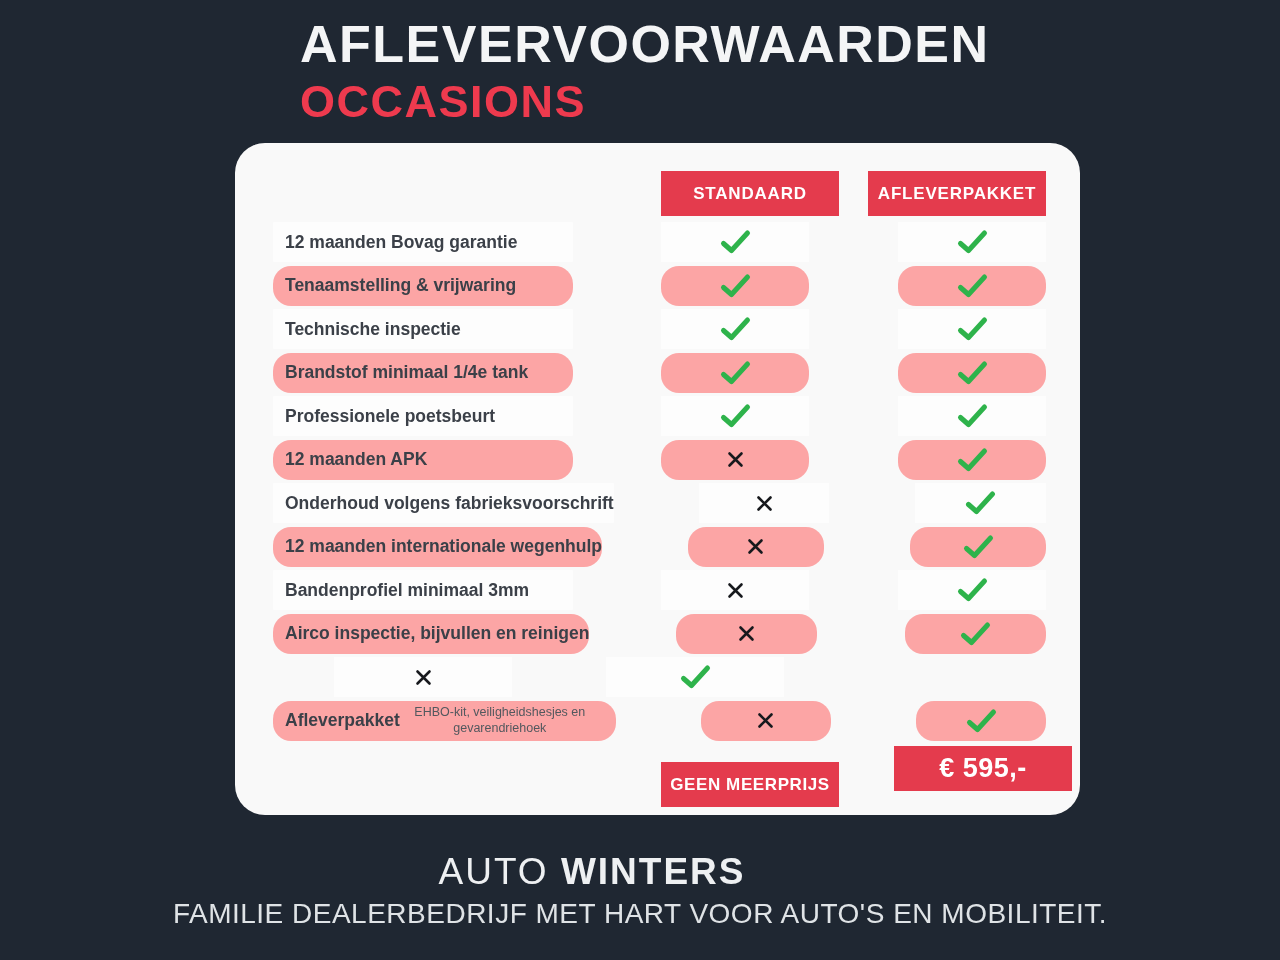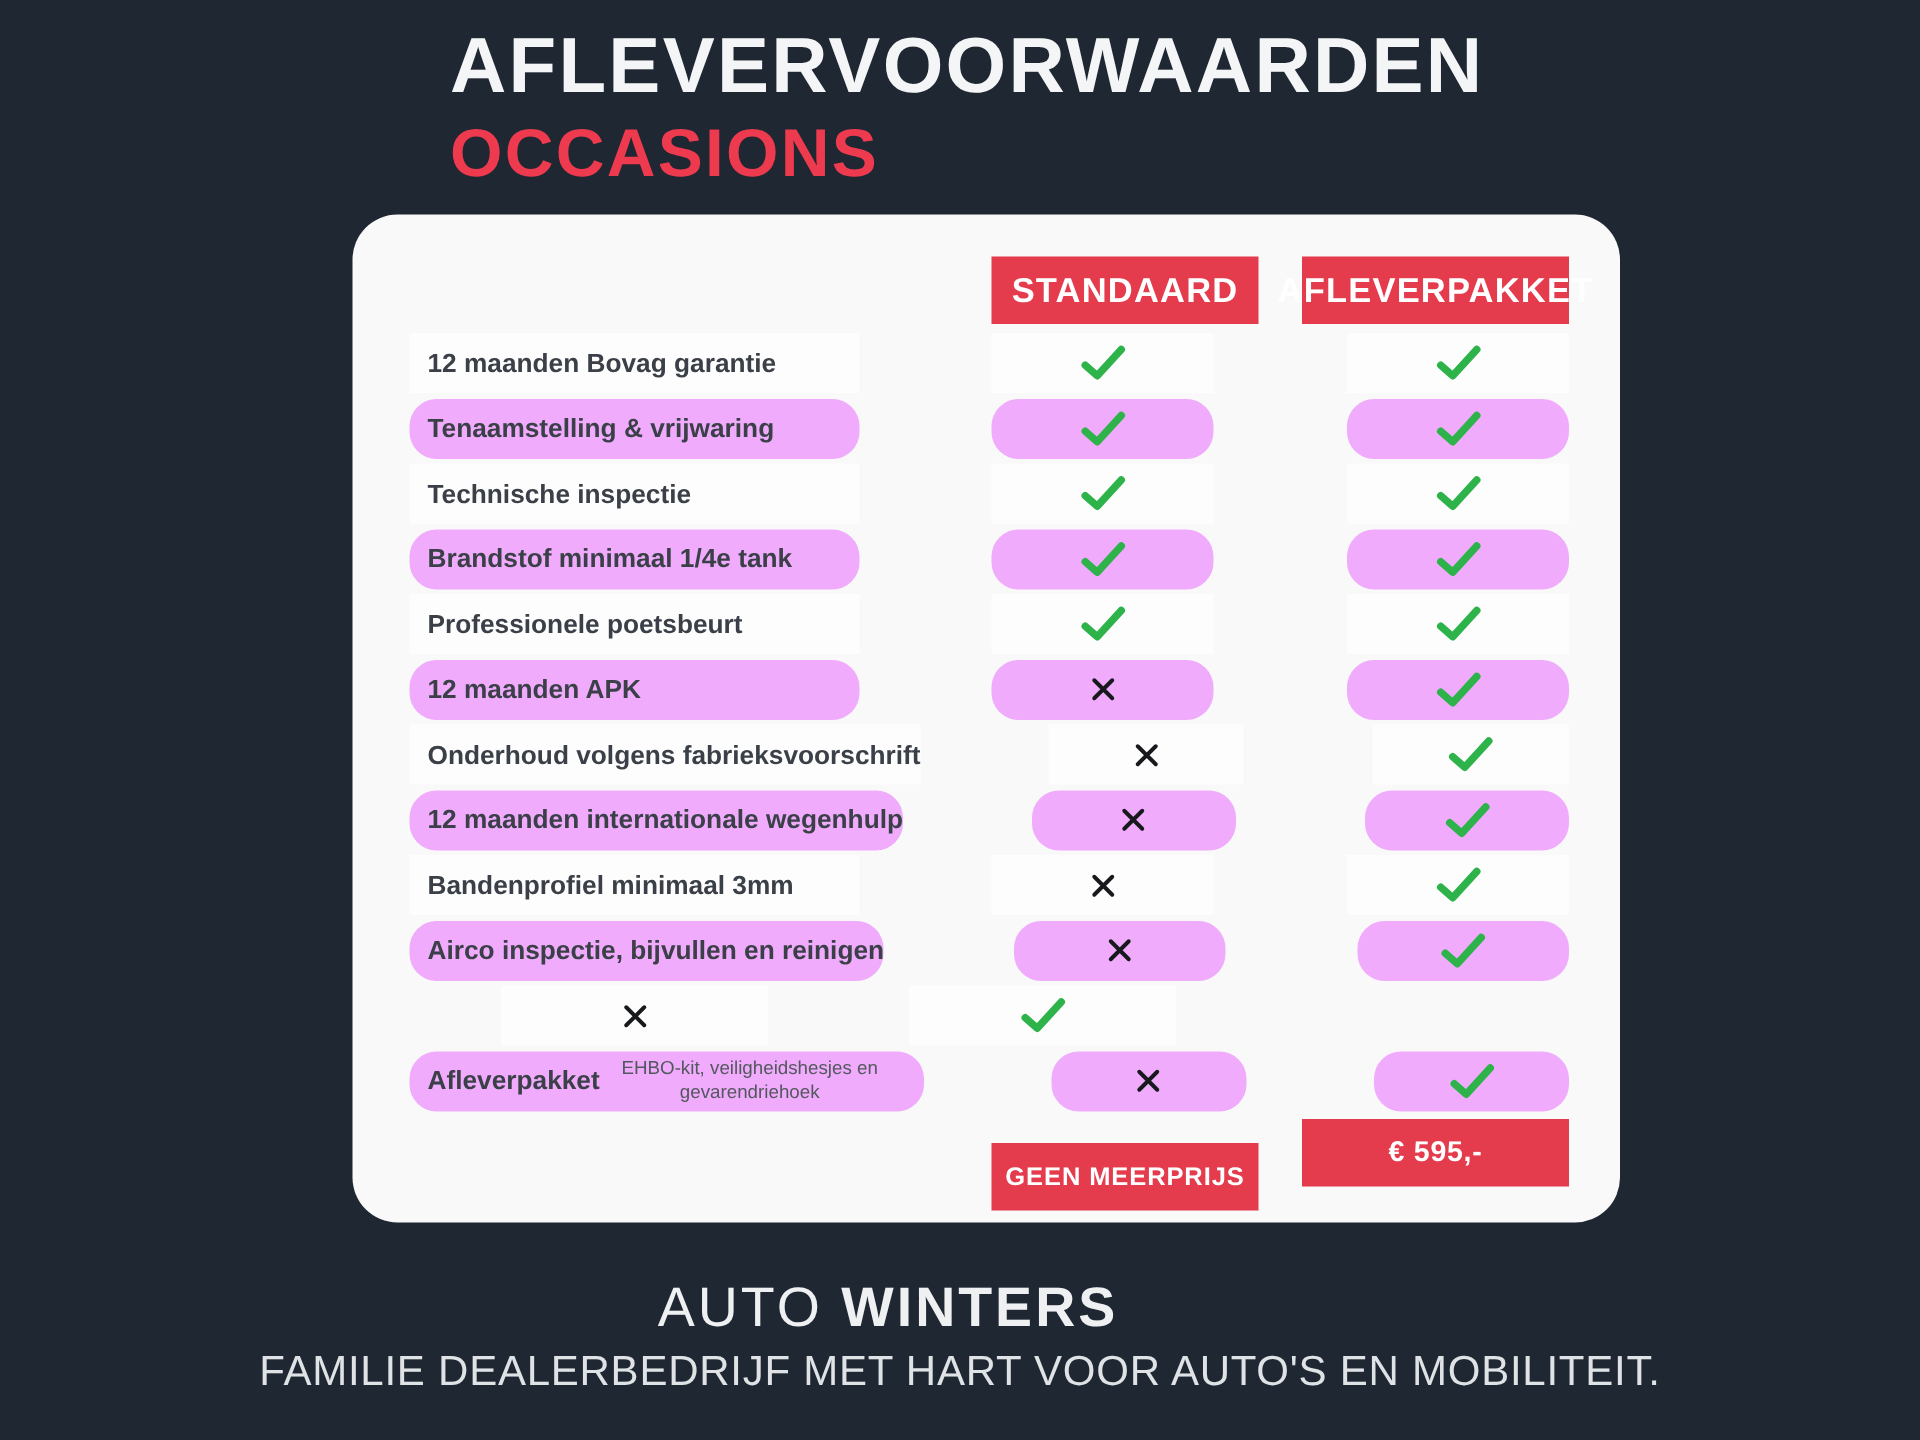--- a/index.html
+++ b/index.html
@@ -27,46 +27,46 @@
   .card {
     position: absolute; left: 235px; top: 143px;
     width: 845px; height: 672px;
     background: #f9f9f9; border-radius: 30px;
   }
 
   
   .col-header, .price-badge { position: absolute; width: 178px; height: 45px;
     display: flex; align-items: center; justify-content: center;
     color: #ffffff; font-weight: 700; }
-  .col-header { top: 28px; font-size: 23px; letter-spacing: 0.8px; }
+  .col-header { top: 28px; font-size: 17px; letter-spacing: 0.8px; }
   .col-header.c1, .price-badge.c1 { left: 426px; }
   .col-header.c2, .price-badge.c2 { left: 633px; }
 
   .rows { position: absolute; left: 38px; top: 79px; width: 773px; }
   .row { display: flex; height: 40px; margin-bottom: 3.5px; gap: 32px; }
   .cell-label {
     width: 359px; display: flex; align-items: center;
     padding-left: 12px; border-radius: 1px;
   }
   .gap1 { width: 29px; }
   .gap2 { width: 30px; }
   .cell-mark { width: 178px; display: flex; align-items: center; justify-content: center; }
   .row .band-white { background: #fdfdfd; }
-  .row .band-gray  { background: #f0abfc; border-radius: 18px; }
+  .row .band-gray  { background: #fca5a5; border-radius: 18px; }
 
   .row-label { font-size: 17.5px; font-weight: 700; color: #3b4048; white-space: nowrap; }
   .row-note {
     margin-left: auto; margin-right: 16px; width: 200px;
     font-size: 12.5px; font-weight: 400; color: #53585e;
     text-align: center; line-height: 1.25;
   }
 
   .price-row-area { position: absolute; left: 0; top: 603px; width: 845px; height: 45px; }
   .price-badge.c1 { font-size: 17px; letter-spacing: 0.6px; }
-  .price-badge.c2 { font-size: 19px; letter-spacing: 0.5px; }
+  .price-badge.c2 { font-size: 27px; letter-spacing: 0.5px; margin-left: 26px; }
 
   
   .brand-line {
     position: absolute; left: 0; top: 851px; width: 1184px;
     text-align: center; color: #eef0f2; font-size: 37px;
     letter-spacing: 2px; white-space: nowrap;
   }
   .brand-regular { font-weight: 400; }
   .brand-bold { font-weight: 800; }
   .tagline {

